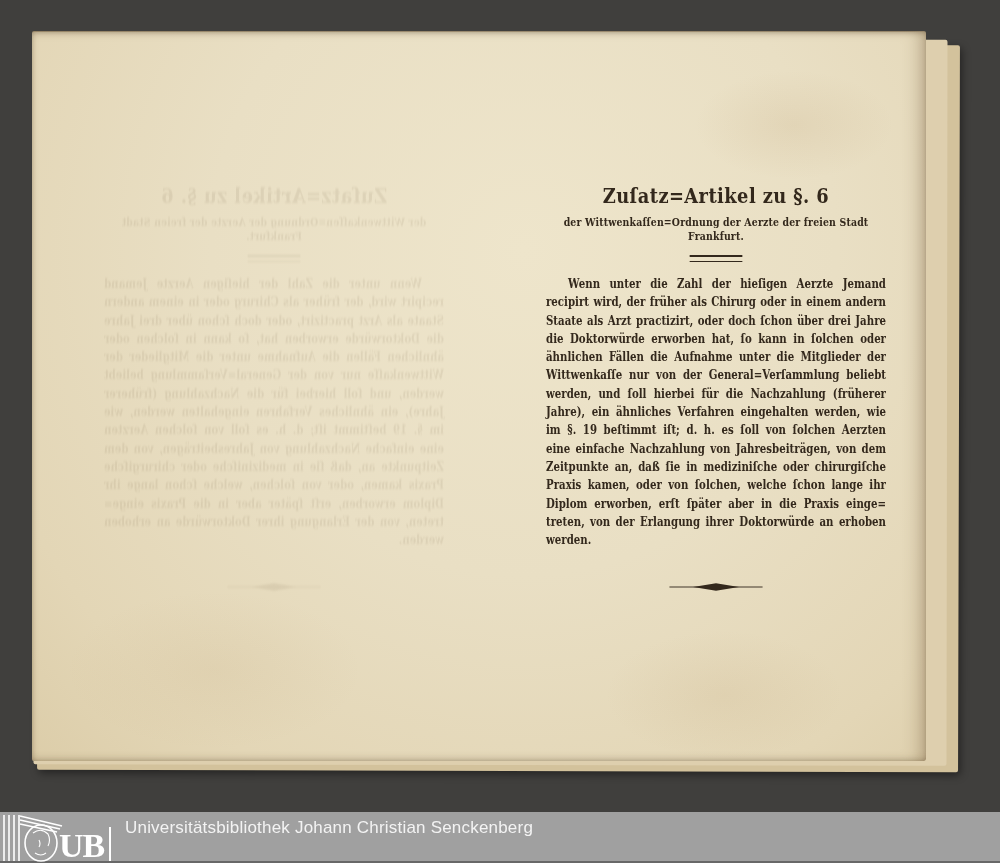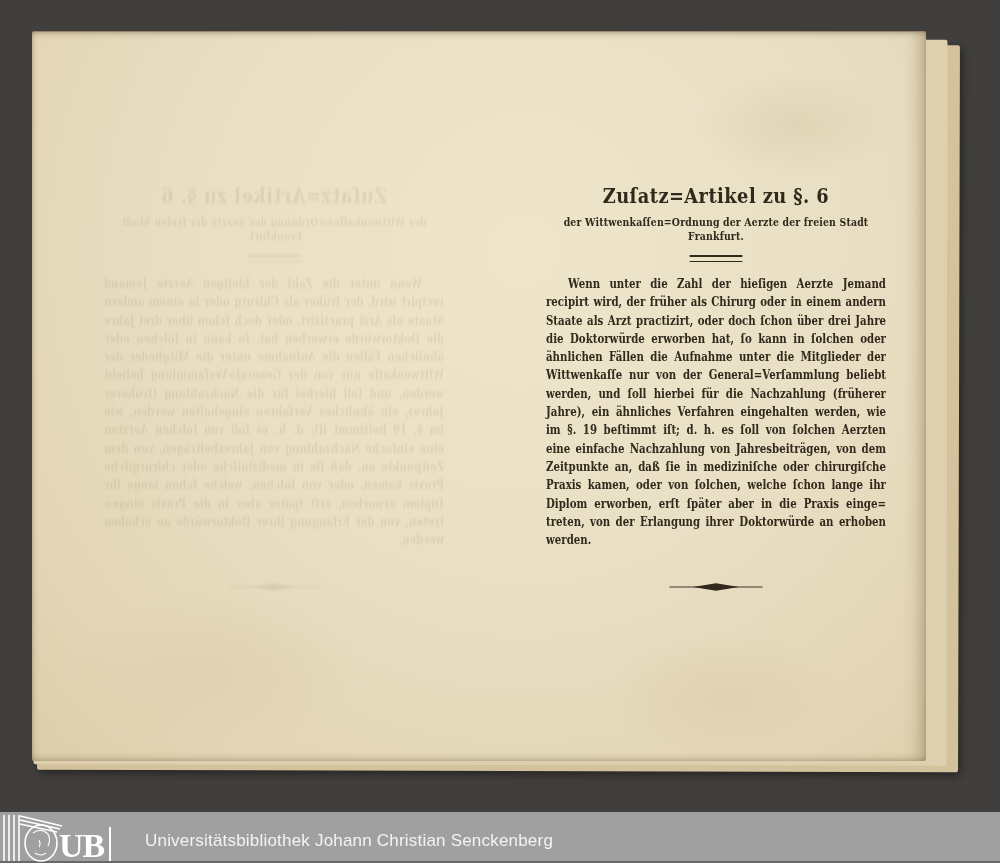--- a/index.html
+++ b/index.html
@@ -70,28 +70,28 @@
   .textline:last-child{text-align:left;text-align-last:left;}
   .doc-ornament{margin-top:27px;text-align:center;}
   .doc-ornament svg{display:inline-block;vertical-align:middle;}
 
   
   .footer{
     position:absolute;left:0;top:812px;width:1000px;height:51px;
     background:#a0a0a0;
     border-bottom:2px solid rgba(0,0,0,0.35);
     box-sizing:border-box;
-    display:flex;align-items:stretch;gap:20px;
+    display:flex;align-items:stretch;
   }
   .logo{flex:0 0 auto;width:118px;height:51px;}
   .footer-text{
     flex:1 1 auto;
     color:#f3f3f3;
     font-size:17px;line-height:21px;
-    padding-top:18px;padding-left:7px;
+    padding-top:5px;padding-left:7px;
     letter-spacing:0.2px;
   }
 </style>
 </head>
 <body>
 
 <div class="scan-area">
   <div class="sheet sheet-c"></div>
   <div class="sheet sheet-b"></div>
   <div class="sheet sheet-a"></div>

